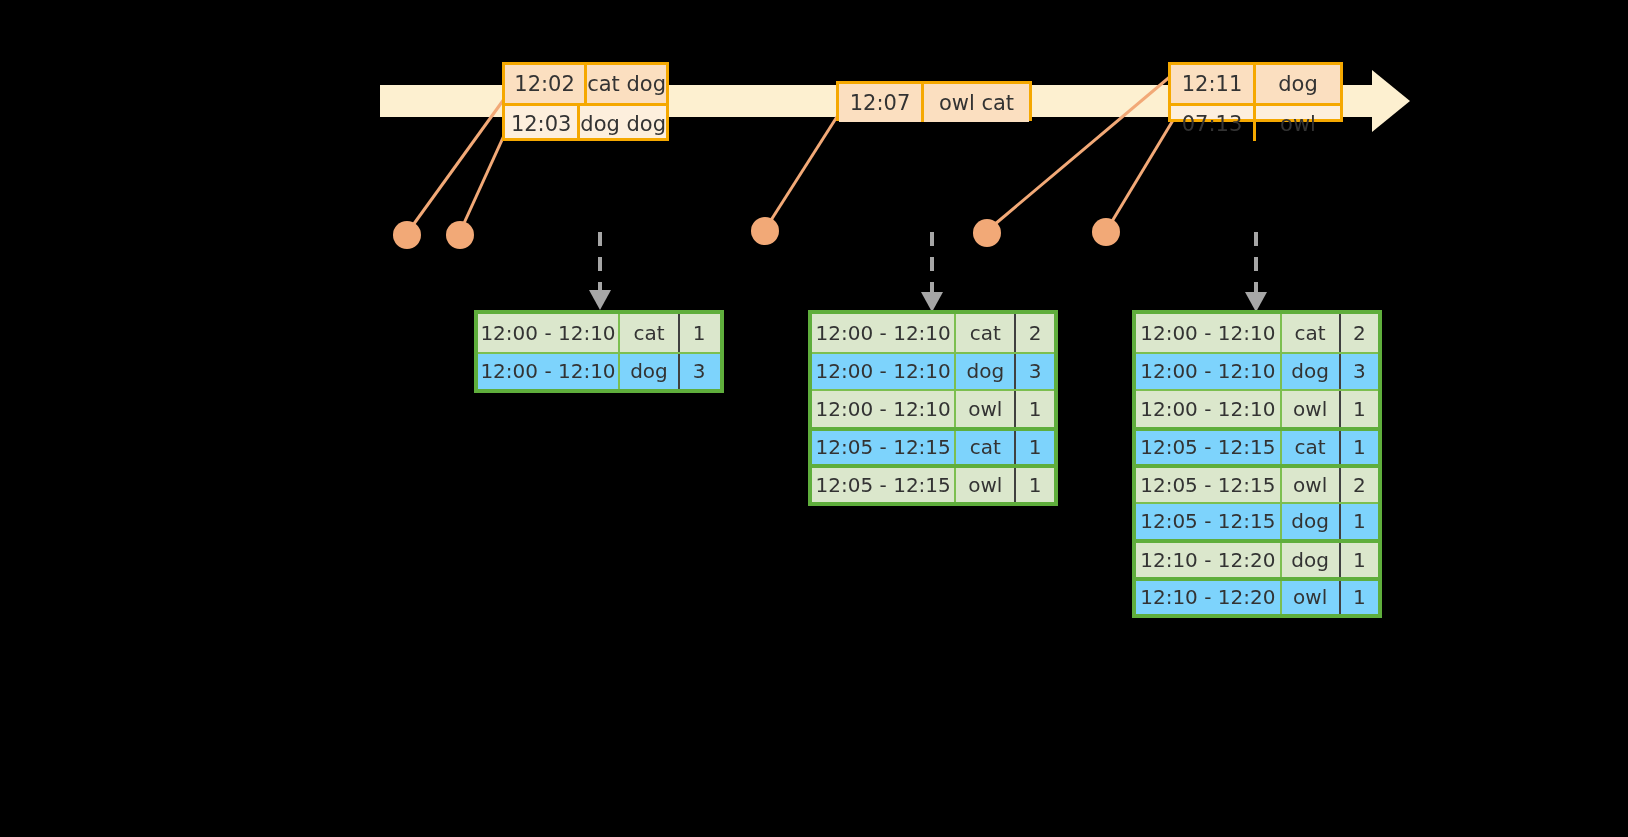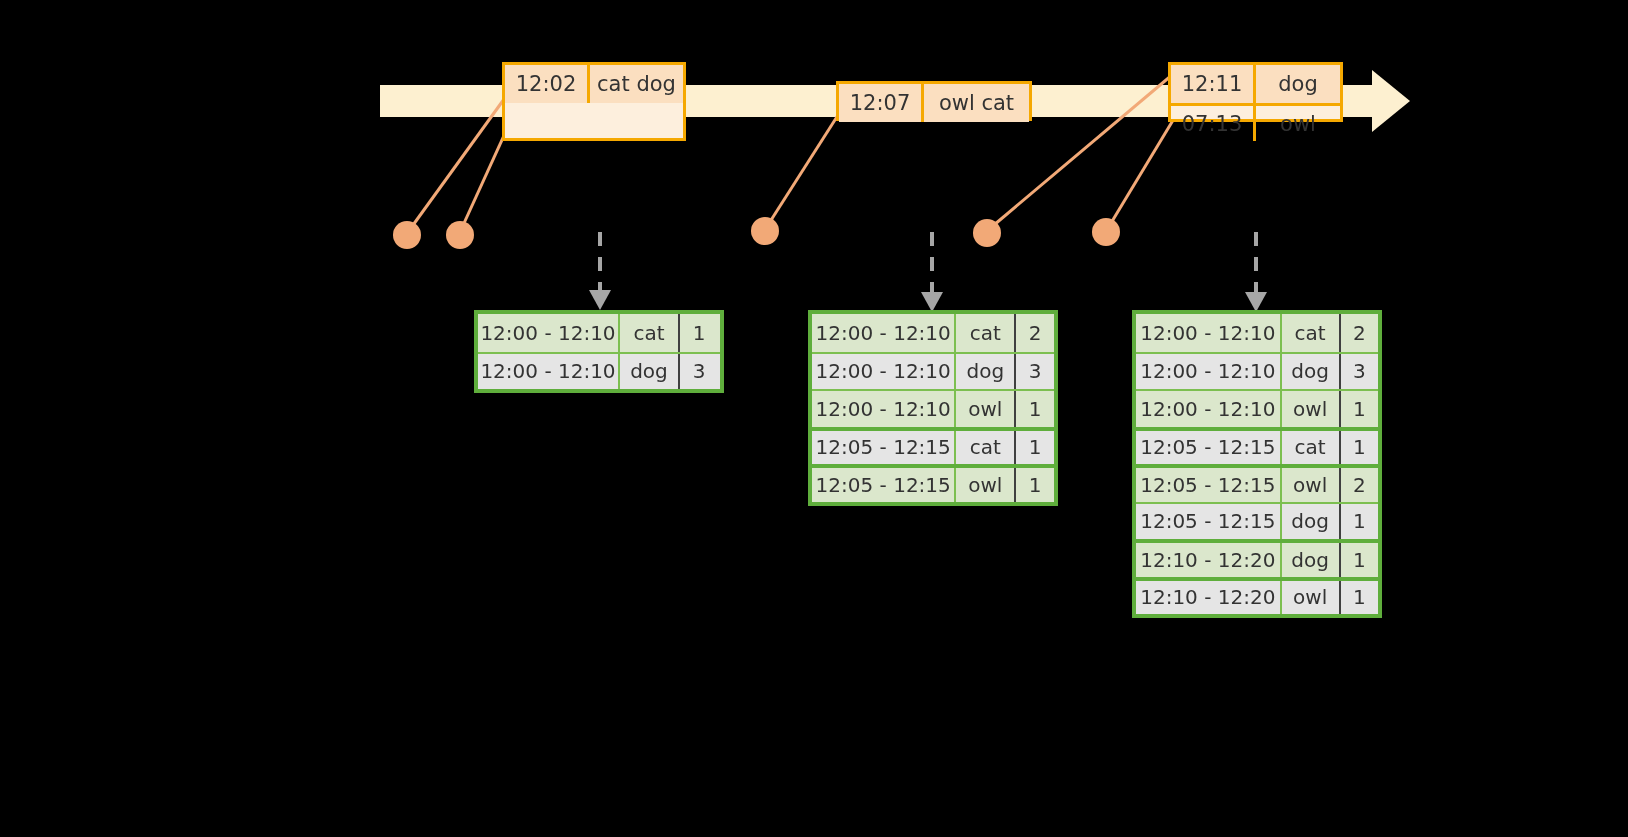--- a/index.html
+++ b/index.html
@@ -15,21 +15,21 @@
   .evrow{display:flex;height:38px;box-sizing:border-box;}
   .evrow + .evrow{border-top:3px solid #F5A800;}
   .evrow.shaded{background:#FBDFC0;}
   .evcell{display:flex;align-items:center;justify-content:center;
           font-size:21px;color:#333;box-sizing:border-box;white-space:nowrap;}
   .evcell.time{width:85px;border-right:3px solid #F5A800;}
   .evcell.val{flex:1;}
 
   
   .gtable{position:absolute;border:4px solid #5FAE3C;box-sizing:border-box;
-          background:#e5e5e5;}
+          background:#7dd3fc;}
   .grow{display:flex;height:37.5px;box-sizing:border-box;align-items:stretch;}
   .grow + .grow{border-top:2px solid #7CBF50;}
   .grow.sep + .grow, .grow.sep{border-top-width:4px;border-top-color:#5FAE3C;}
   .grow.shaded{background:#DBE7CC;}
   .gcell{display:flex;align-items:center;justify-content:center;
          font-size:20px;color:#333;box-sizing:border-box;white-space:nowrap;}
   .gcell.win{border-right:2px solid #7CBF50;}
   .gcell.key{border-right:2px solid #404040;}
 
   .t1 .gcell.win{width:142px;} .t1 .gcell.key{width:60px;} .t1 .gcell.cnt{width:38px;}
@@ -69,24 +69,28 @@
       <line x1="932" y1="232" x2="932" y2="292" stroke-dasharray="14,11"></line>
       <line x1="1256" y1="232" x2="1256" y2="292" stroke-dasharray="14,11"></line>
     </g>
     <g fill="#A6A6A6">
       <polygon points="589,290 611,290 600,310"></polygon>
       <polygon points="921,292 943,292 932,312"></polygon>
       <polygon points="1245,292 1267,292 1256,312"></polygon>
     </g>
   </svg>
 
-  <div class="evbox" style="left:502px;top:62px;width:184px;height:79px;">
+  <div class="evbox" style="left:502px;top:62px;width:167px;height:79px;">
     <div class="evrow shaded">
       <div class="evcell time">12:02</div>
       <div class="evcell val">cat dog</div>
+    </div>
+    <div class="evrow">
+      <div class="evcell time">12:03</div>
+      <div class="evcell val">dog dog</div>
     </div>
   </div>
 
   <div class="evbox" style="left:836px;top:81px;width:196px;height:40px;">
     <div class="evrow shaded">
       <div class="evcell time">12:07</div>
       <div class="evcell val">owl cat</div>
     </div>
   </div>
 

